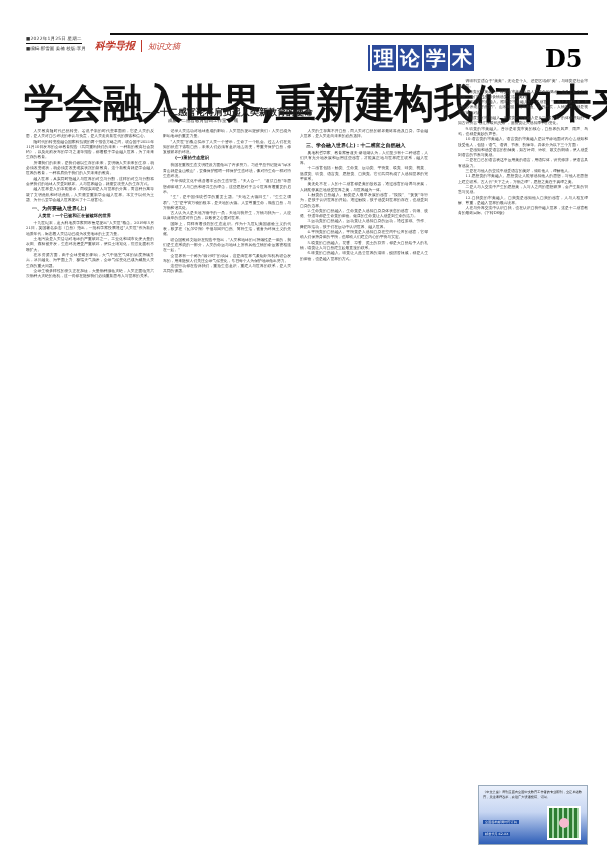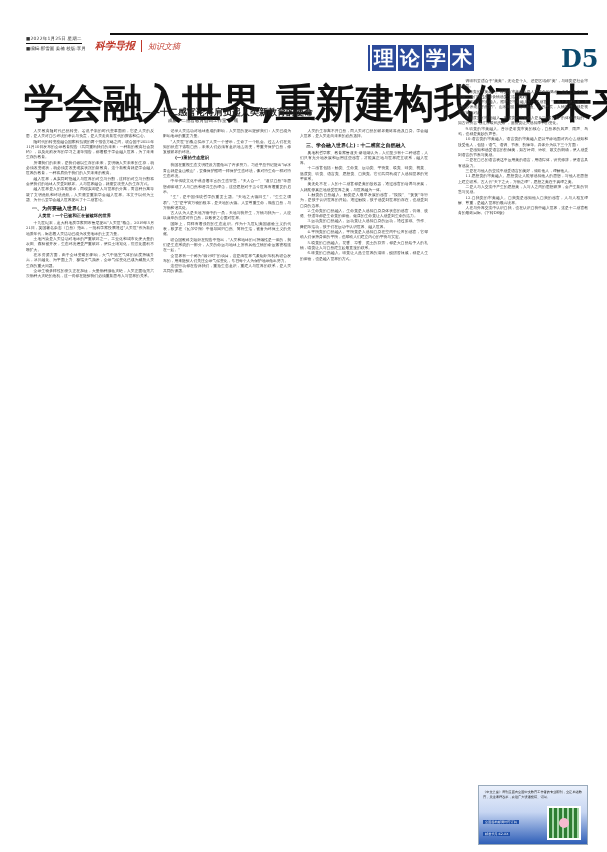--- a/index.html
+++ b/index.html
@@ -12,21 +12,21 @@
   .rule-short { position: absolute; left: 26px; top: 43px; width: 56px; height: 1px; background: #111; }
   .logo-box { position: absolute; left: 95px; top: 38px; height: 16px; display: flex; align-items: center; gap: 6px; }
   .logo-a { font-size: 10px; color: #c0392b; font-weight: bold; font-style: italic; font-family: Liberation Mono, monospace; }
   .logo-sep { width: 1px; height: 12px; background: #c0392b; }
   .logo-b { font-size: 8px; color: #c0392b; font-style: italic; font-family: "DejaVu Serif", serif; text-align: center; }
   .top-rule { position: absolute; left: 110px; top: 33px; width: 478px; height: 2px; background: #111; }
 
   .section-tag { position: absolute; left: 368px; top: 45px; display: flex; gap: 2px; }
   .section-tag span { display: inline-block; width: 24px; height: 26px; background: #2c4a9a; color: #fff; font-size: 20px; font-weight: bold; line-height: 26px; text-align: center; font-family: "DejaVu Sans", sans-serif; }
   .section-tag .bar { width: 2px; background: #2c4a9a; }
-  .page-no { position: absolute; left: 545px; top: 44px; font-size: 24px; font-weight: bold; color: #0c4a6e; font-family: "DejaVu Serif", serif; margin-left: 16px; }
+  .page-no { position: absolute; left: 545px; top: 44px; font-size: 24px; font-weight: bold; color: #000000; font-family: "DejaVu Serif", serif; }
 
   .headline { position: absolute; left: 24px; top: 76px; font-size: 40px; font-weight: bold; color: #111; font-family: "DejaVu Sans", sans-serif; letter-spacing: -0.5px; white-space: nowrap; }
   .subhead { position: absolute; left: 142px; top: 106px; font-size: 9px; font-weight: bold; color: #222; font-family: "DejaVu Serif", serif; white-space: nowrap; }
   .byline { position: absolute; left: 168px; top: 118px; font-size: 4.5px; color: #333; white-space: nowrap; }
 
   .col { position: absolute; font-size: 3.8px; line-height: 5.3px; color: #3a3a3a; text-align: justify; overflow: hidden; }
   .col p { text-indent: 2em; margin-bottom: 0; }
   .col h3 { font-size: 5px; line-height: 7px; font-weight: bold; color: #111; margin: 3px 0 1px 6px; font-family: "DejaVu Sans", sans-serif; }
   .col h4 { font-size: 4.3px; line-height: 6px; font-weight: bold; color: #111; margin: 1px 0 1px 12px; }
 

